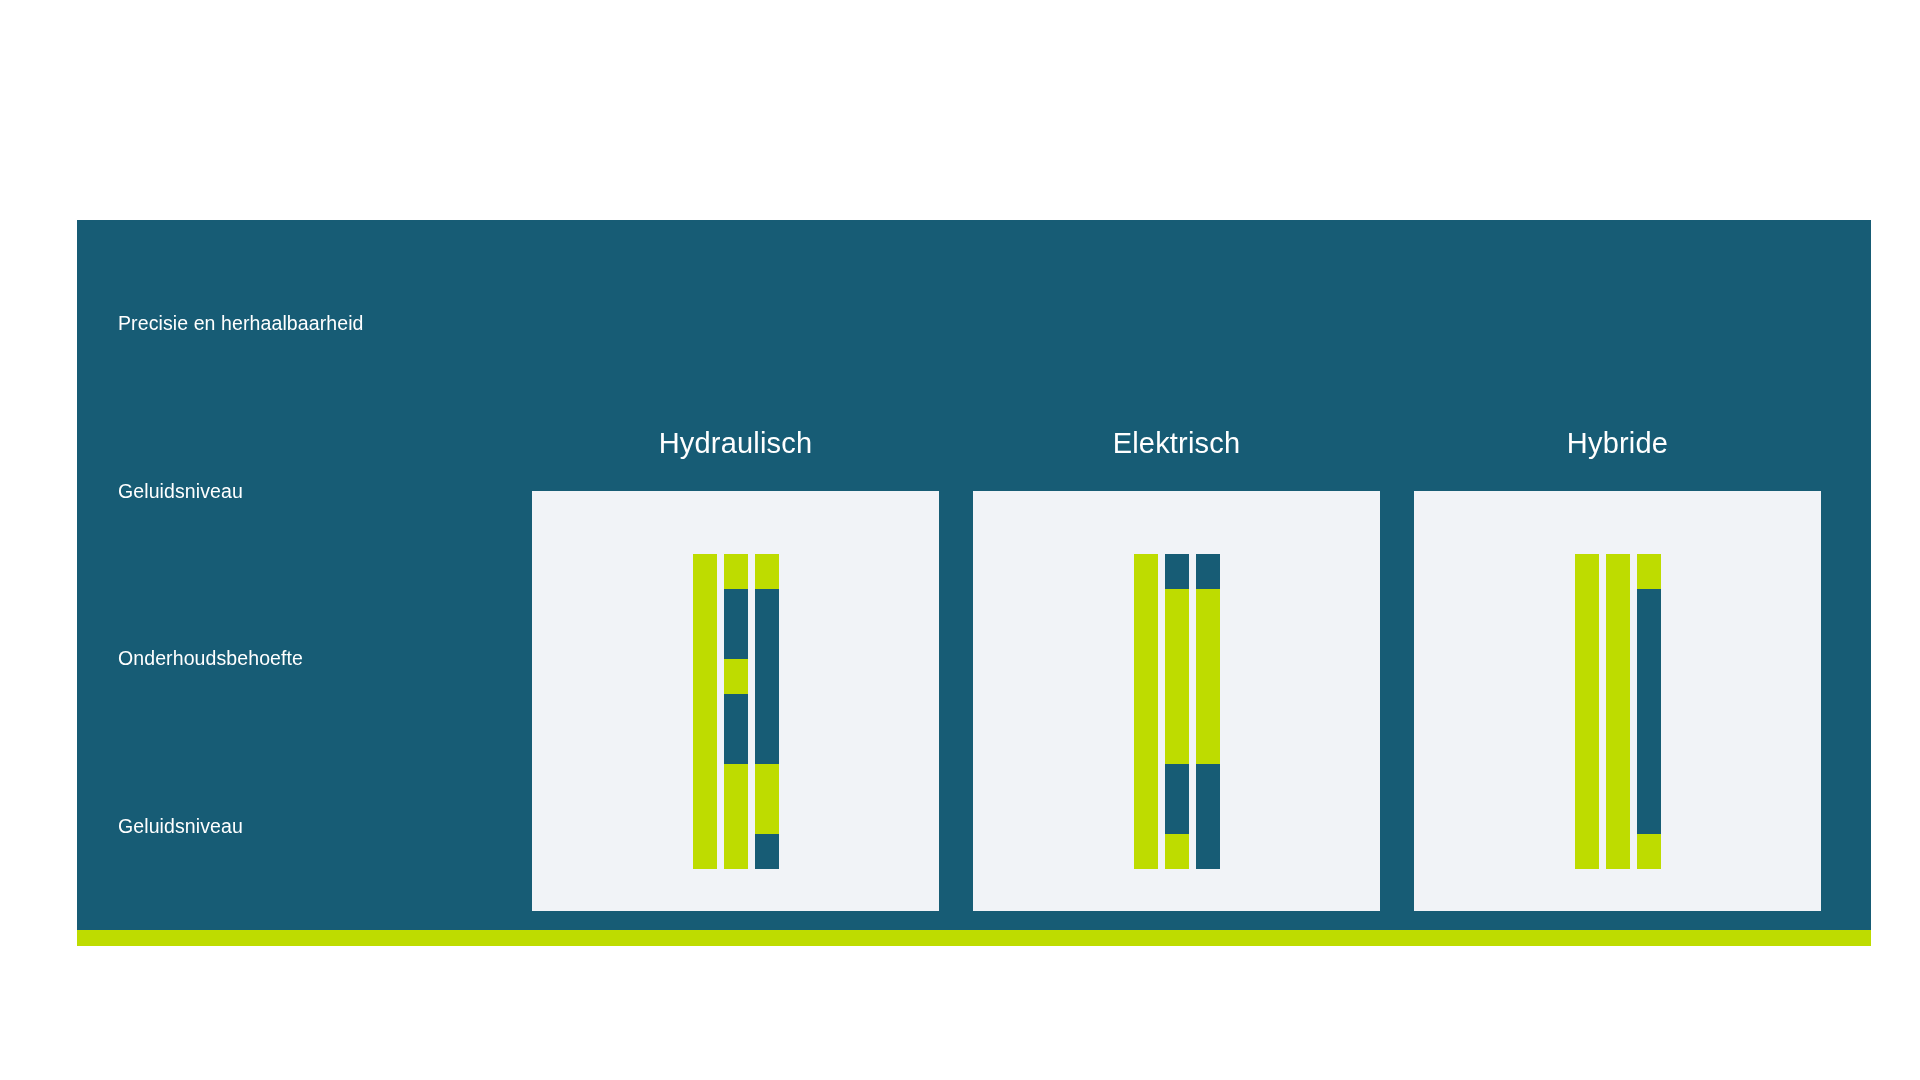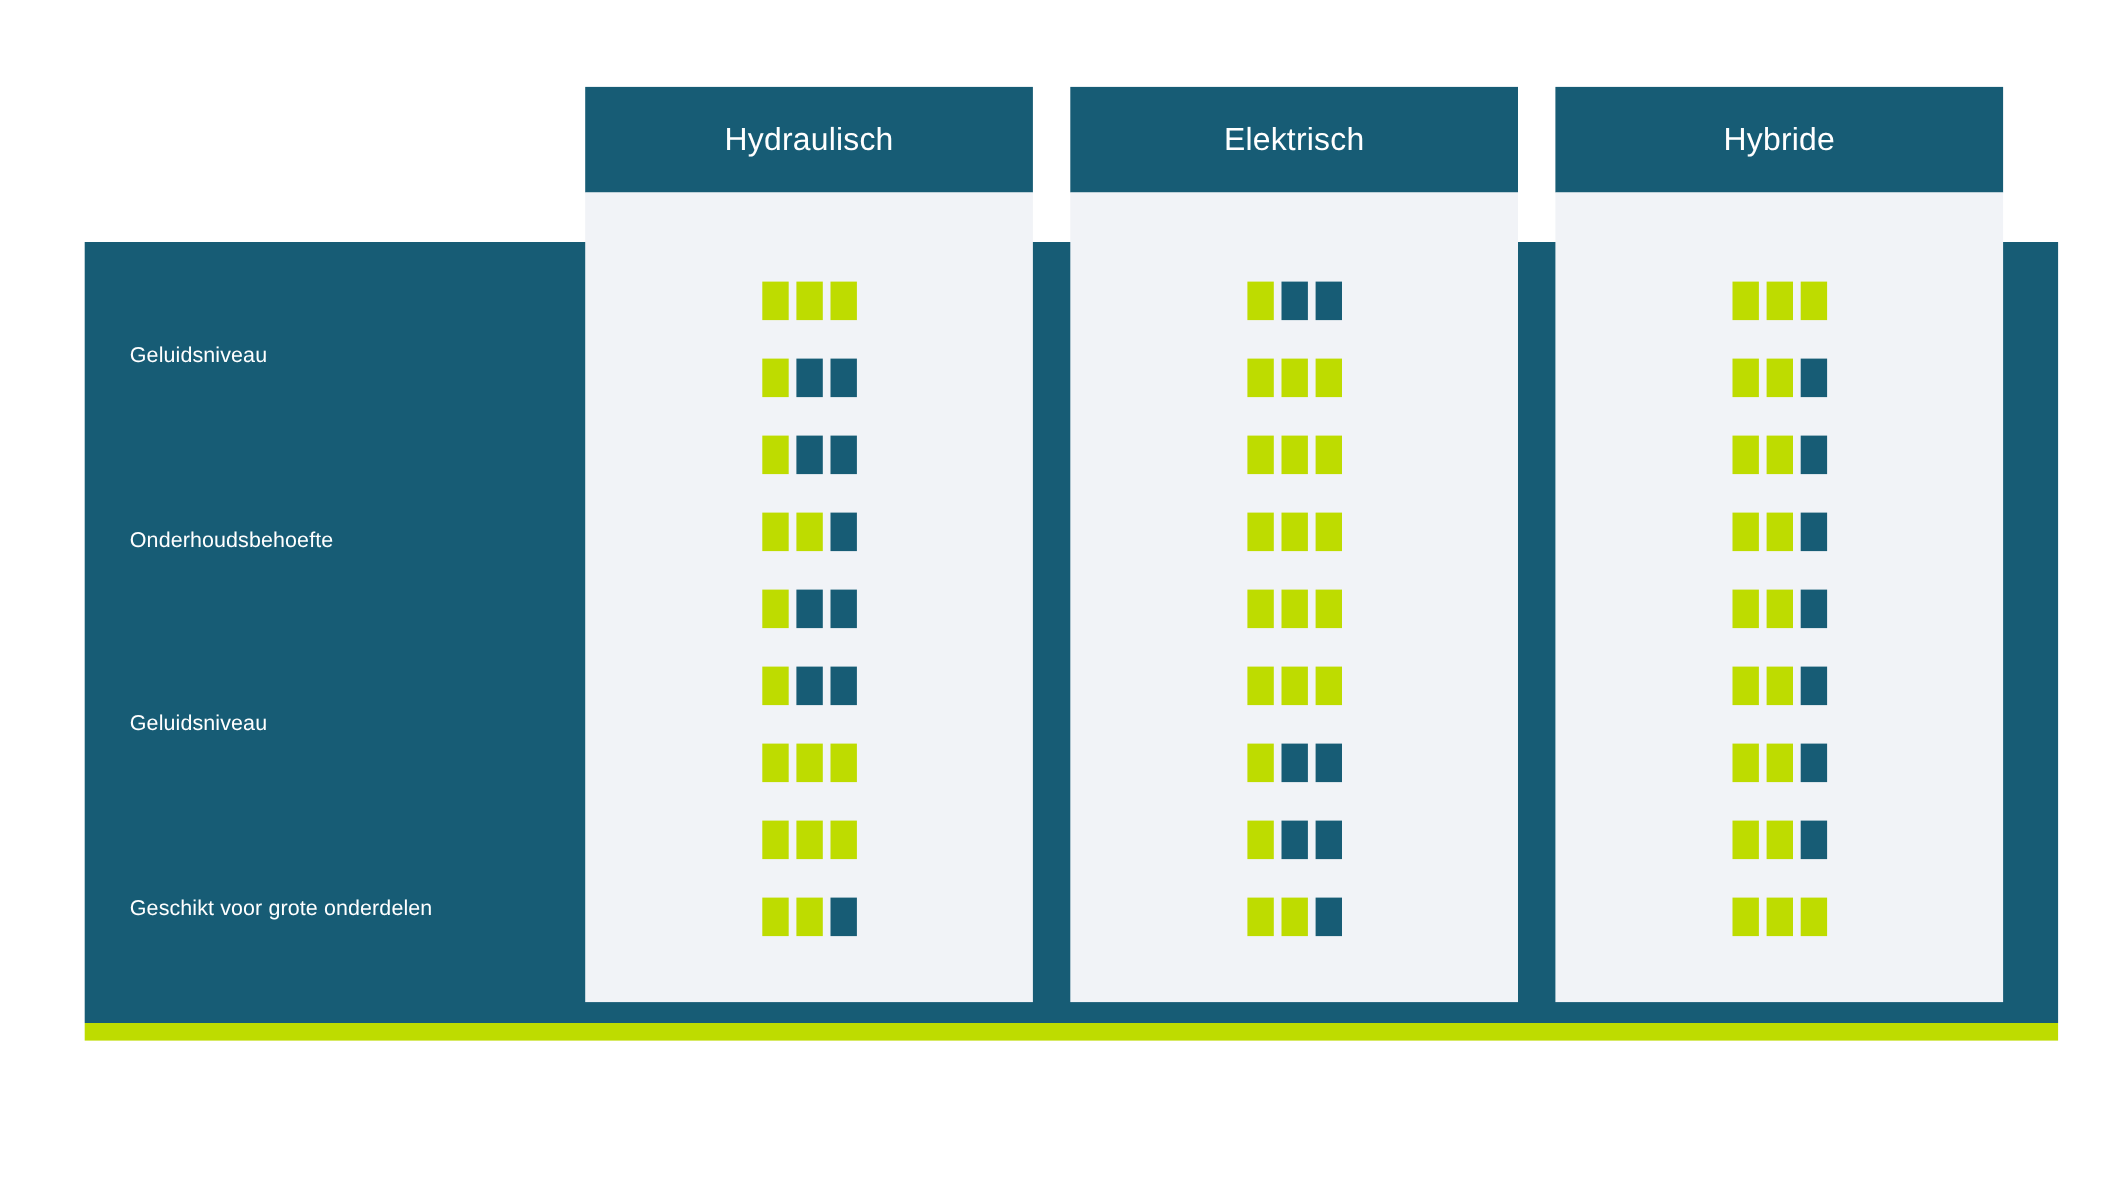--- a/index.html
+++ b/index.html
@@ -61,20 +61,21 @@
 
   
   .columns {
     position: absolute;
     left: 532px;
     top: 79px;
     width: 1289px;
     height: 832px;
     display: flex;
     gap: 34px;
+    align-items: flex-end;
   }
   .column {
     flex: 1 1 0;
     display: flex;
     flex-direction: column;
   }
   .column-header {
     height: 96px;
     background: #175c75;
     color: #ffffff;
@@ -110,30 +111,30 @@
 </style>
 </head>
 <body>
 
 <div class="canvas">
 
   <div class="table-panel"></div>
 
   <div class="labels">
     <div class="label-row">
+        <span>Precisie en herhaalbaarheid</span>
+      </div>
+    <div class="label-row">
         <span>Geluidsniveau</span>
       </div>
     <div class="label-row">
         <span>Onderhoudsbehoefte</span>
       </div>
     <div class="label-row">
         <span>Geluidsniveau</span>
-      </div>
-    <div class="label-row">
-        <span>Geschikt voor grote onderdelen</span>
       </div>
   </div>
 
   <div class="columns">
 
     <div class="column">
       <div class="column-header">Hydraulisch</div>
       <div class="column-body">
           <div class="rating-row">
             <span class="block on"></span>

